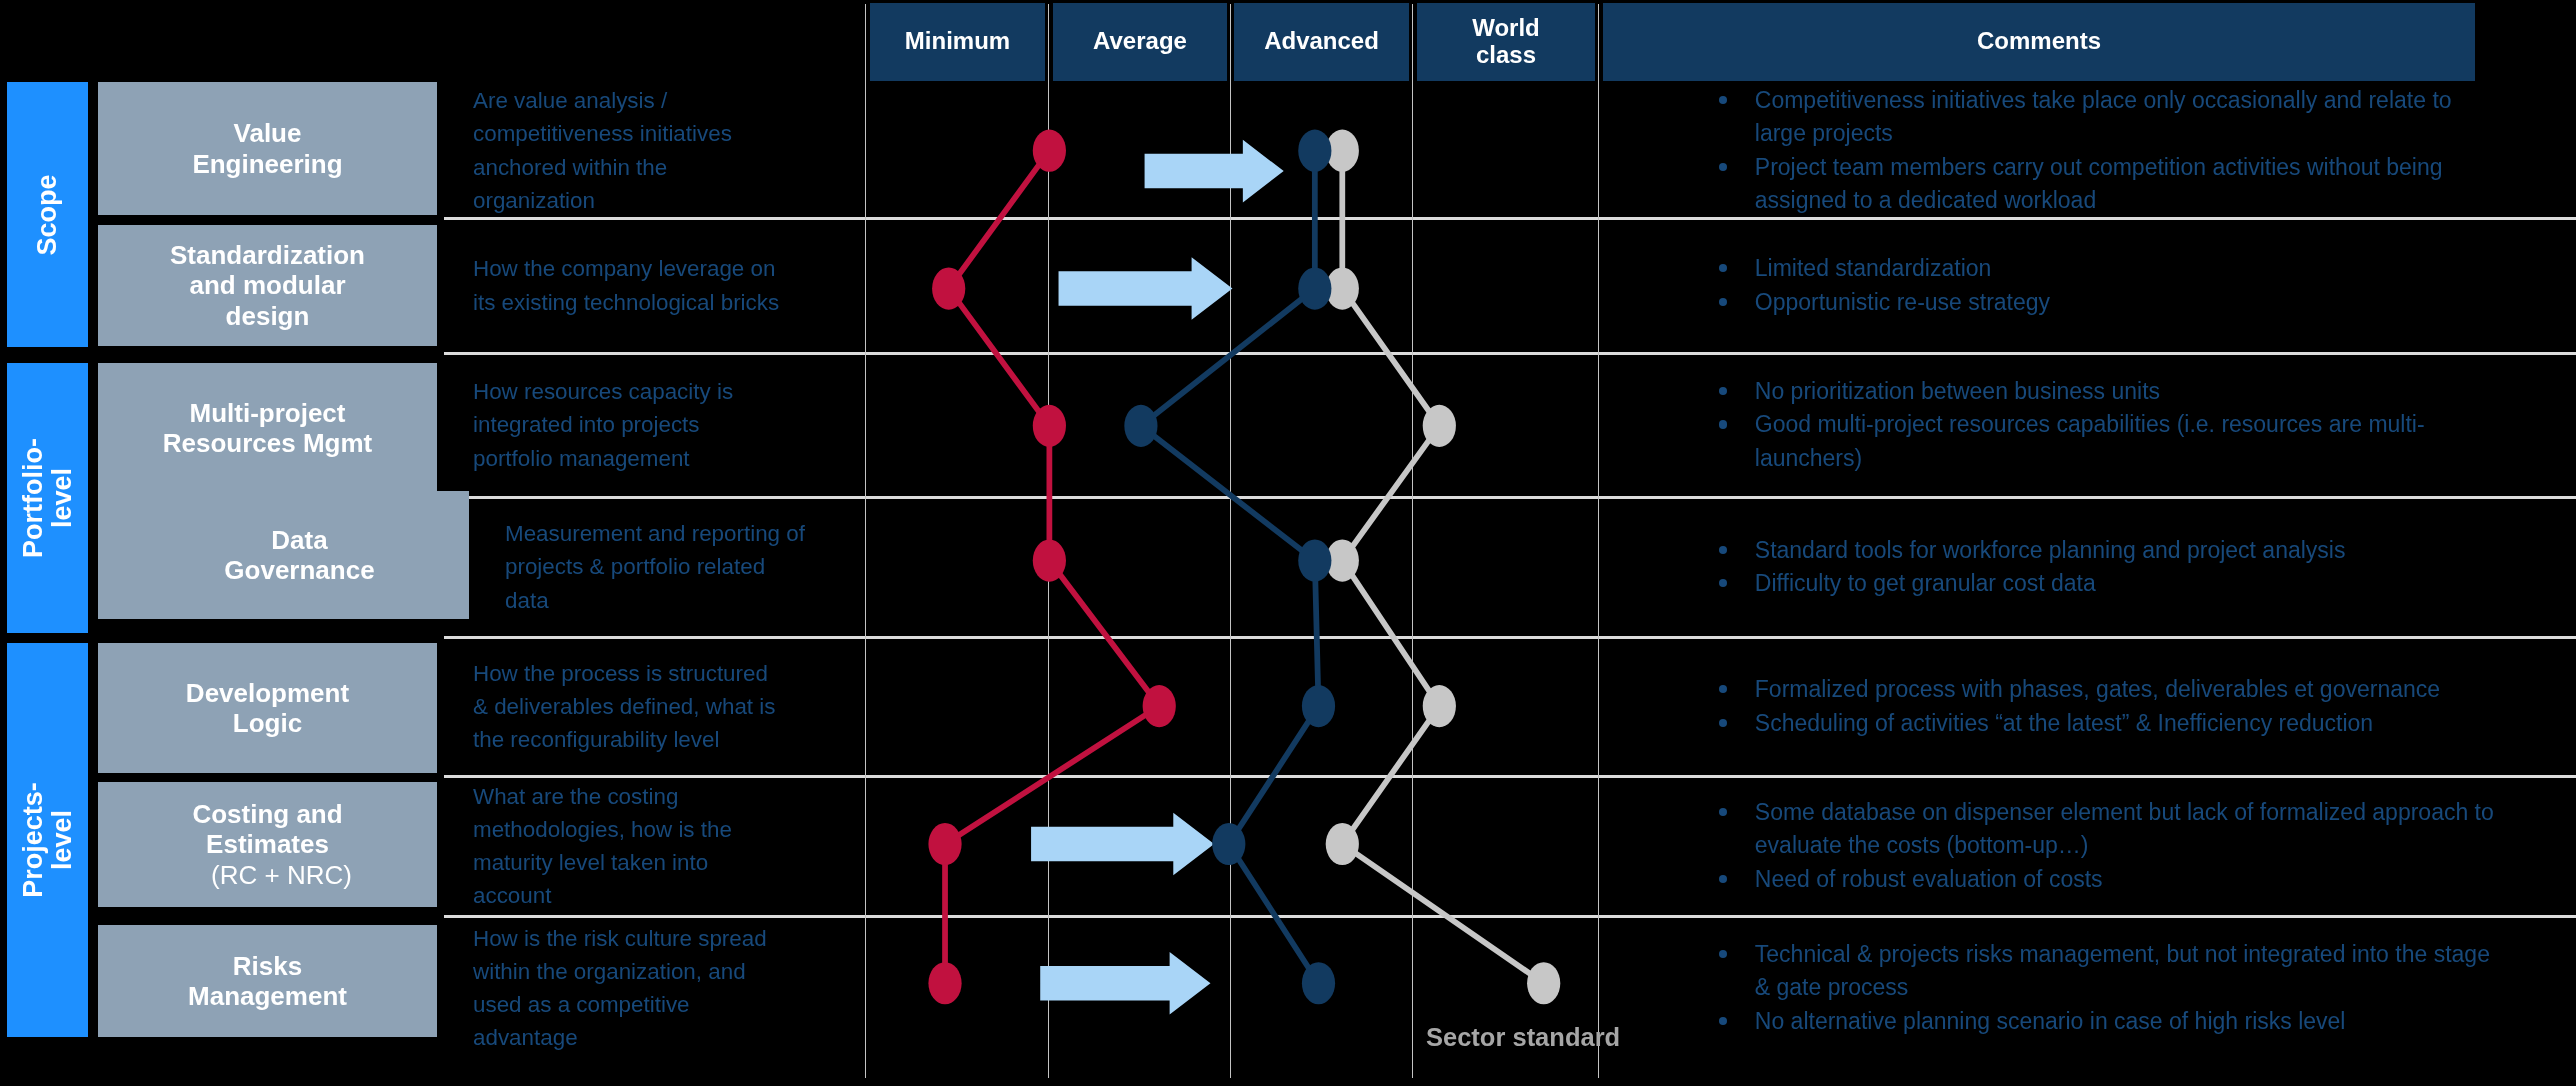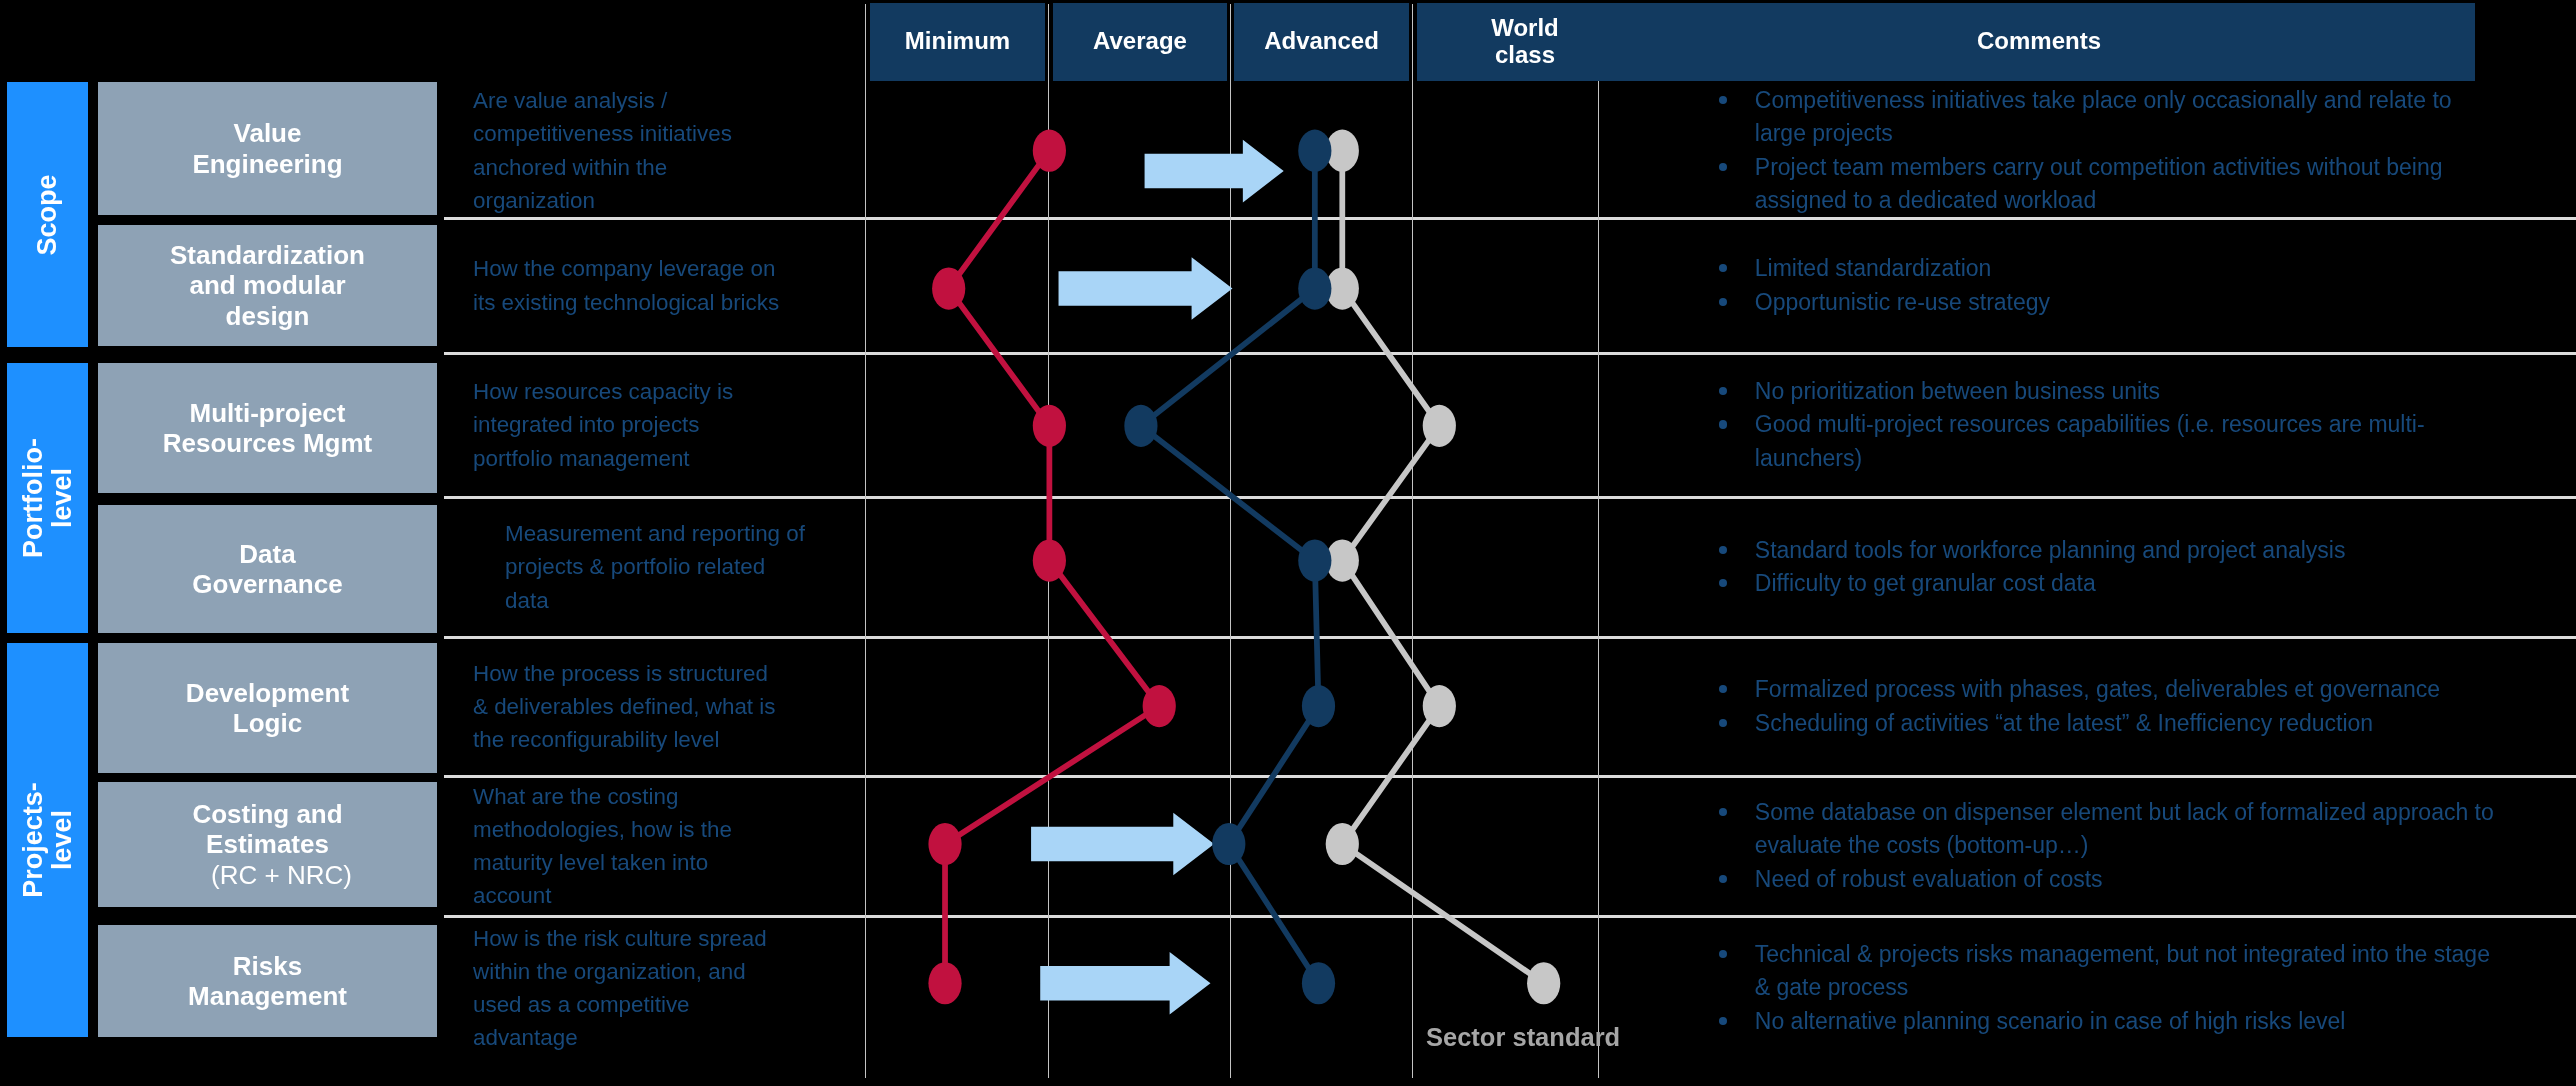--- a/index.html
+++ b/index.html
@@ -67,21 +67,21 @@
 
   <div class="hbox" style="left:870px;width:175px;">
     <div class="hlab">Minimum</div>
   </div>
   <div class="hbox" style="left:1053px;width:174px;">
     <div class="hlab">Average</div>
   </div>
   <div class="hbox" style="left:1234px;width:175px;">
     <div class="hlab">Advanced</div>
   </div>
-  <div class="hbox" style="left:1417px;width:178px;padding-left:19px;">
+  <div class="hbox" style="left:1417px;width:178px;">
     <div class="hlab">World class</div>
   </div>
   <div class="hbox comments" style="left:1603px;width:872px;">
     <div class="hlab">Comments</div>
   </div>
 
   <div class="secbar" style="top:82px;height:265px;">
     <div class="seclab">Scope</div>
   </div>
   <div class="secbar" style="top:363px;height:270px;">
@@ -146,21 +146,21 @@
         <li>
           <span class="cbullet"></span>
           <span class="ctext">No prioritization between business units</span>
         </li>
         <li>
           <span class="cbullet"></span>
           <span class="ctext">Good multi-project resources capabilities (i.e. resources are multi-launchers)</span>
         </li>
       </ul>
     </div>
-    <div class="rowbox" style="top: 505px; height: 128px;">
+    <div class="rowbox" style="top: 491px; height: 128px; padding-left: 32px;">
       <div class="rowlab">Data
 Governance</div>
     </div>
     <div class="desc" style="top: 497px; height: 140px; margin-left: 32px;">
       <div class="desctext">Measurement and reporting of projects &amp; portfolio related data</div>
     </div>
     <div class="comments" style="top: 497px; height: 140px;">
       <ul>
         <li>
           <span class="cbullet"></span>

